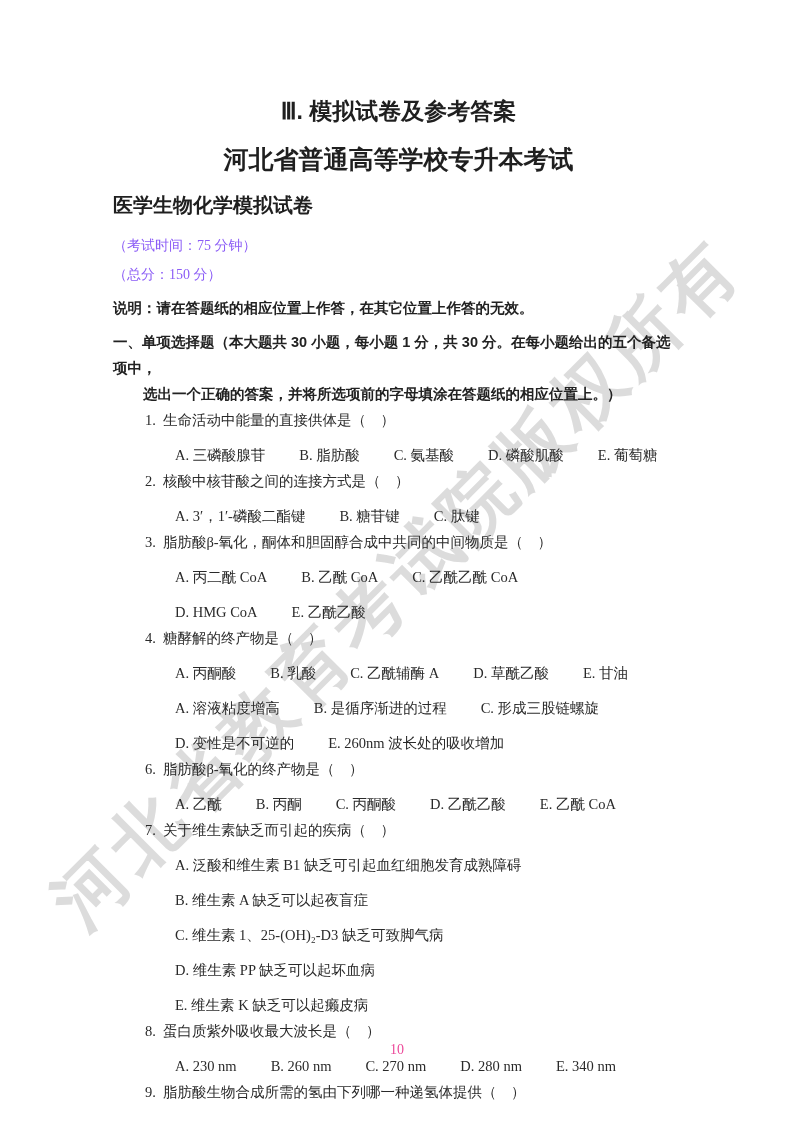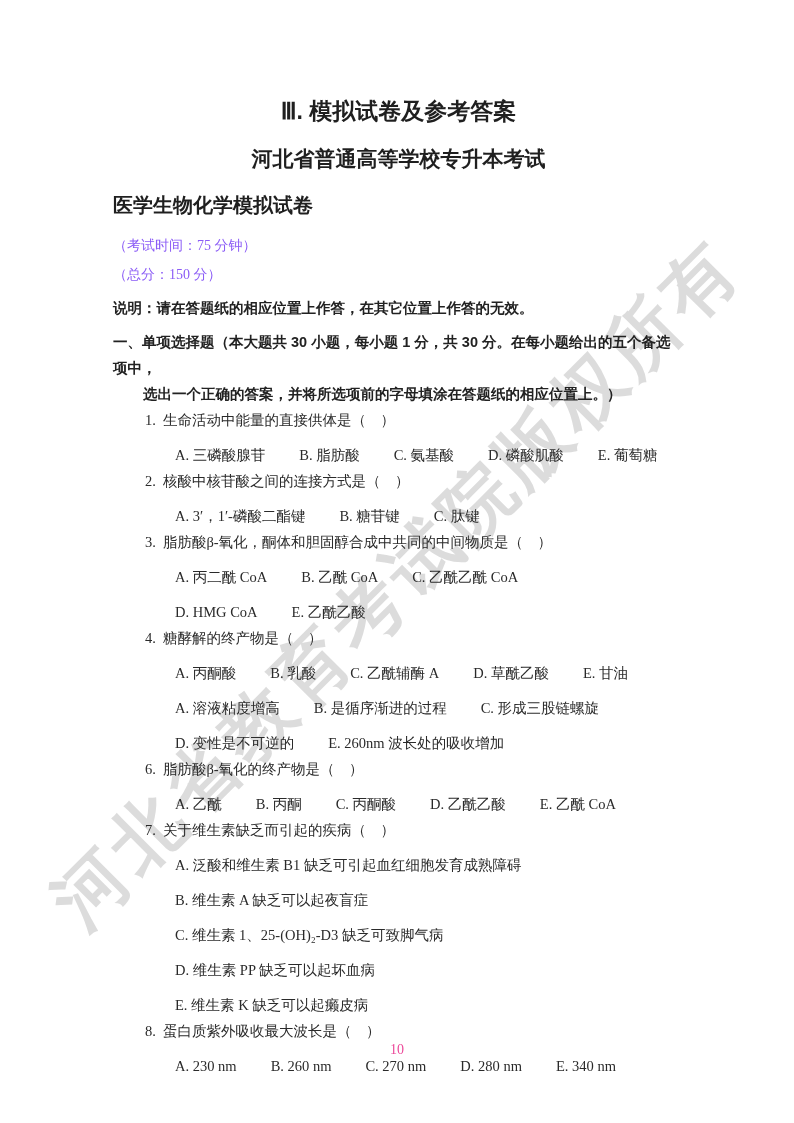--- a/index.html
+++ b/index.html
@@ -40,21 +40,21 @@
     font-family: "Liberation Sans", sans-serif;
     font-size: 23px;
     font-weight: 800;
     line-height: 30px;
     color: #1f1f1f;
   }
   .exam-title {
     margin: 0 0 16px 0;
     text-align: center;
     font-family: "Liberation Sans", sans-serif;
-    font-size: 21px;
+    font-size: 25px;
     font-weight: 700;
     line-height: 30px;
     color: #1f1f1f;
   }
   .paper-title {
     margin: 0 0 16px 0;
     text-align: left;
     font-family: "Liberation Sans", sans-serif;
     font-size: 20px;
     font-weight: 700;
@@ -232,17 +232,22 @@
     </div>
   <div class="opt-row">
             <span class="option">A. 230 nm</span>
             <span class="option">B. 260 nm</span>
             <span class="option">C. 270 nm</span>
             <span class="option">D. 280 nm</span>
             <span class="option">E. 340 nm</span>
           </div>
         </div>
 
+  <div class="question">
+    <div class="q-stem">
+      <span class="q-num">9.</span><span class="q-text">脂肪酸生物合成所需的氢由下列哪一种递氢体提供（　）</span>
+    </div>
+  </div>
 </div>
   </div>
 
   <div class="page-number">10</div>
 </div>
 
 </body></html>

